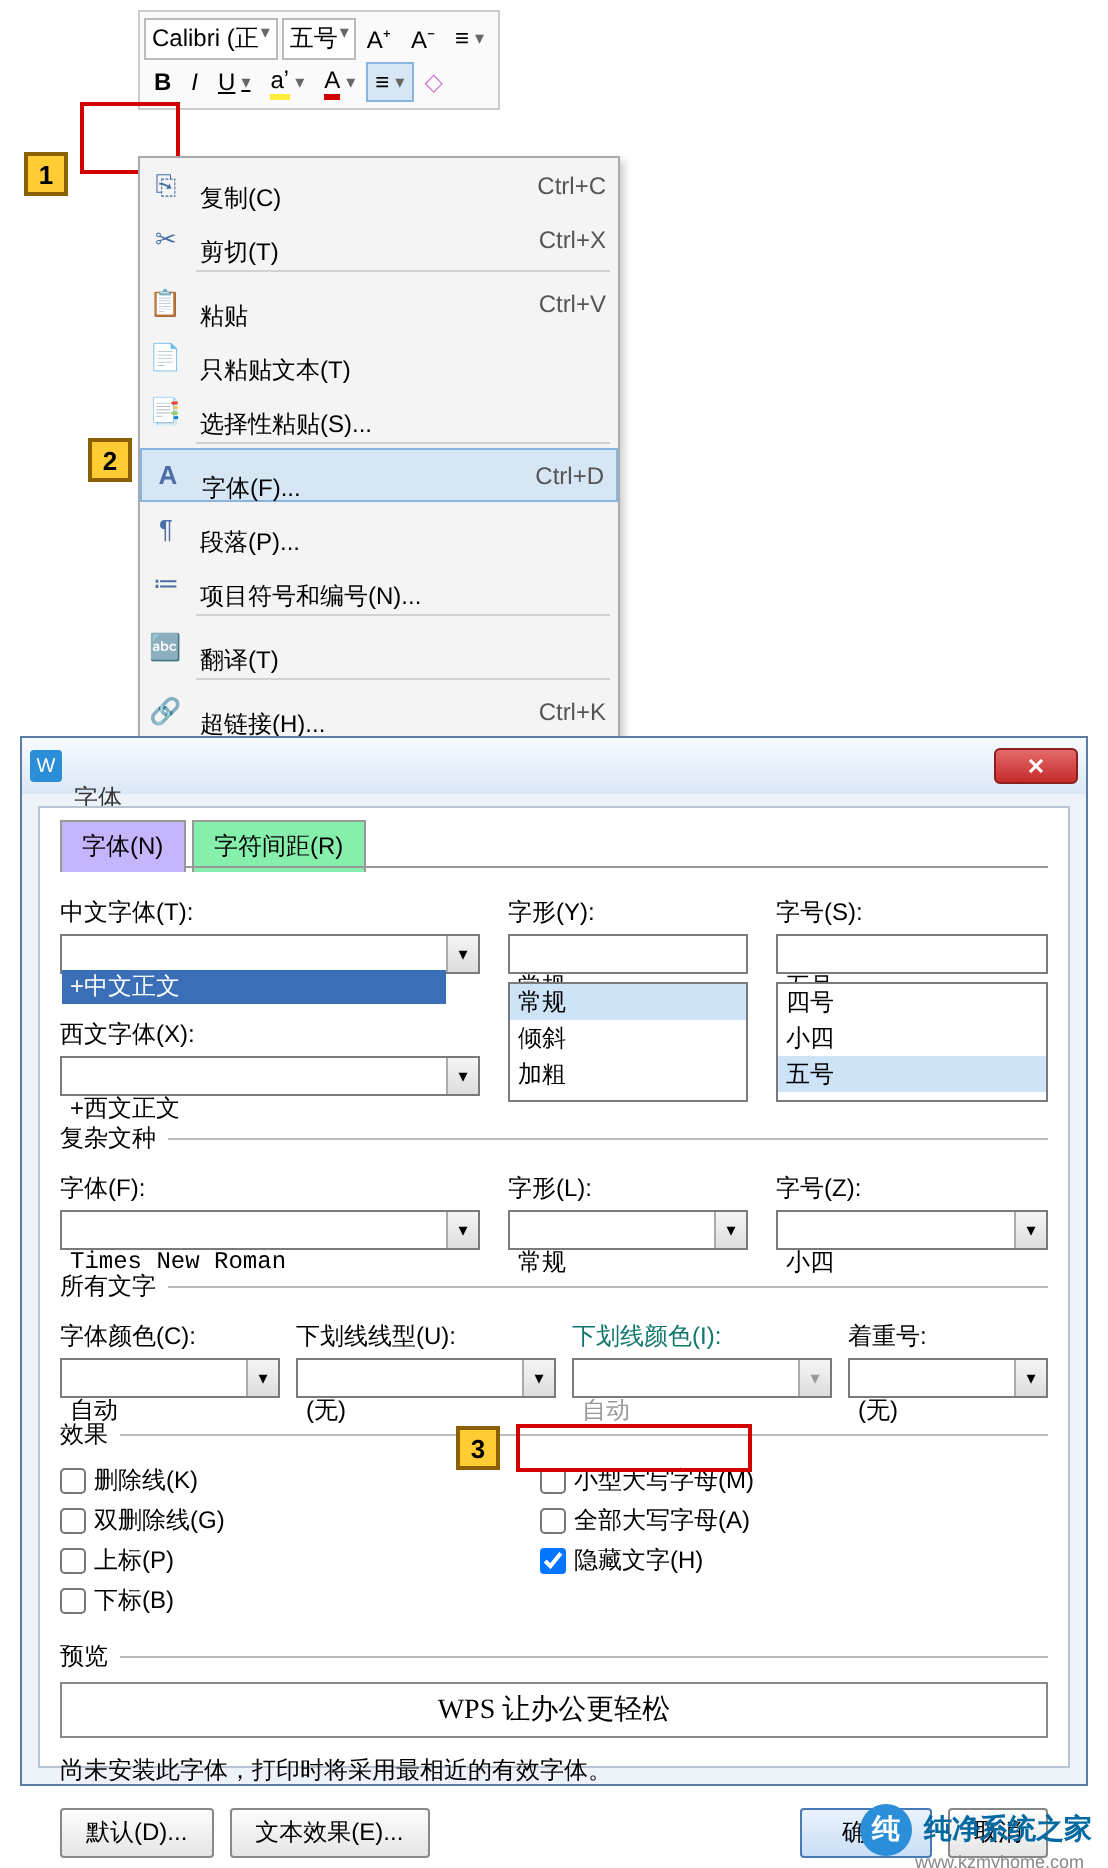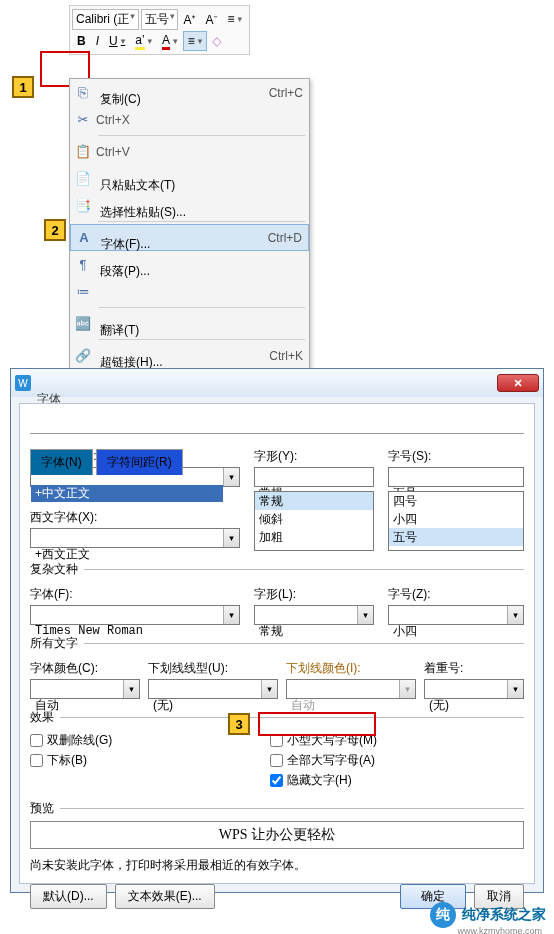--- a/index.html
+++ b/index.html
@@ -18,22 +18,22 @@
 .mlabel{flex:1;padding-left:4px;margin-top:14px;}
 .mshort{color:#555;}
 .msep{height:1px;background:#d0d0d0;margin:2px 4px 2px 28px;}
 .dialog{position:absolute;left:10px;top:368px;width:534px;height:525px;border:1px solid #5a7ca5;background:#eef3f9;}
 .titlebar{height:28px;background:linear-gradient(#f7fbff,#dbe7f5);display:flex;align-items:center;padding:0 4px;}
 .titlebar .ticon{width:16px;height:16px;background:#2a8fd8;color:#fff;display:flex;align-items:center;justify-content:center;font-size:10px;border-radius:2px;margin-right:6px;}
 .titlebar .ttxt{flex:1;color:#333;margin-top:33px;}
 .closebtn{width:42px;height:18px;background:linear-gradient(#e56a6a,#c52b2b);border:1px solid #8a1f1f;border-radius:3px;color:#fff;display:flex;align-items:center;justify-content:center;font-weight:bold;font-size:11px;cursor:pointer;}
 .dbody{position:absolute;left:8px;top:34px;right:8px;bottom:8px;background:#fff;border:1px solid #b8c4d4;padding:6px 10px 6px 10px;}
 .tabs{position:relative;height:24px;}
-.tab{display:inline-block;padding:4px 10px;border:1px solid #999;background:#1d4ed8;border-bottom:none;position:relative;cursor:pointer;}
-.tab.act{background:#0369a1;z-index:2;margin-top:39px;}
+.tab{display:inline-block;padding:4px 10px;border:1px solid #999;background:#86efac;border-bottom:none;position:relative;cursor:pointer;}
+.tab.act{background:#c4b5fd;z-index:2;}
 .tabline{position:absolute;left:0;right:0;bottom:0;height:1px;background:#999;z-index:1;}
 .lbl{display:block;margin:6px 0 2px;}
 .combo{display:flex;align-items:center;border:1px solid #7a7a7a;background:#fff;height:20px;width:100%;}
 .combo .cv{flex:1;padding:0 4px;overflow:hidden;white-space:nowrap;margin-top:32px;}
 .combo .carrow{width:16px;height:100%;background:linear-gradient(#f5f5f5,#ddd);border-left:1px solid #aaa;display:flex;align-items:center;justify-content:center;font-size:9px;cursor:pointer;}
 .listbox{border:1px solid #7a7a7a;background:#fff;height:60px;overflow:hidden;}
 .listbox div{padding:1px 4px;height:18px;}
 .li-sel{background:#cde3f7;}
 .grid3{display:grid;grid-template-columns:210px 120px 1fr;gap:0 14px;align-items:start;}
 .grid3b{display:grid;grid-template-columns:210px 120px 1fr;gap:0 14px;align-items:end;}
@@ -100,25 +100,27 @@
 <div class="redbox" style="left:71px;top:216px;width:237px;height:28px"></div>
 
 <div class="ctxmenu">
   <div class="mrow">
       <span class="micon">⎘</span>
       <span class="mlabel">复制(C)</span>
       <span class="mshort">Ctrl+C</span>
     </div>
   <div class="mrow">
       <span class="micon">✂</span>
+      <span class="mlabel">剪切(T)</span>
       <span class="mshort">Ctrl+X</span>
     </div>
   <div class="msep"></div>
   <div class="mrow">
       <span class="micon">📋</span>
+      <span class="mlabel">粘贴</span>
       <span class="mshort">Ctrl+V</span>
     </div>
   <div class="mrow">
       <span class="micon">📄</span>
       <span class="mlabel">只粘贴文本(T)</span>
     </div>
   <div class="mrow">
       <span class="micon">📑</span>
       <span class="mlabel">选择性粘贴(S)...</span>
     </div>
@@ -127,20 +129,21 @@
       <span class="micon" style="color:#4a6fa5;font-weight:bold">A</span>
       <span class="mlabel">字体(F)...</span>
       <span class="mshort">Ctrl+D</span>
     </div>
   <div class="mrow">
       <span class="micon">¶</span>
       <span class="mlabel">段落(P)...</span>
     </div>
   <div class="mrow">
       <span class="micon">≔</span>
+      <span class="mlabel">项目符号和编号(N)...</span>
     </div>
   <div class="msep"></div>
   <div class="mrow">
       <span class="micon">🔤</span>
       <span class="mlabel">翻译(T)</span>
     </div>
   <div class="msep"></div>
   <div class="mrow">
       <span class="micon">🔗</span>
       <span class="mlabel">超链接(H)...</span>
@@ -244,21 +247,21 @@
           </div>
         </div>
       <div>
           <span class="lbl">下划线线型(U):</span>
           <div class="combo">
             <span class="cv">(无)</span>
             <span class="carrow">▾</span>
           </div>
         </div>
       <div>
-          <span class="lbl" style="color:#a16207">下划线颜色(I):</span>
+          <span class="lbl" style="color:#0f766e">下划线颜色(I):</span>
           <div class="combo" style="color:#999">
             <span class="cv">自动</span>
             <span class="carrow">▾</span>
           </div>
         </div>
       <div>
           <span class="lbl">着重号:</span>
           <div class="combo">
             <span class="cv">(无)</span>
             <span class="carrow">▾</span>
@@ -267,21 +270,29 @@
     </div>
 
     <div class="fset-lbl">
         <span>效果</span>
         <span class="ln"></span>
       </div>
     <div style="display:grid;grid-template-columns:210px 1fr;margin-top:4px;gap:0 30px">
       <div>
         <label class="chkrow">
             <input type="checkbox" style="">
+            <span>删除线(K)</span>
+          </label>
+        <label class="chkrow">
+            <input type="checkbox" style="">
             <span>双删除线(G)</span>
+          </label>
+        <label class="chkrow">
+            <input type="checkbox" style="">
+            <span>上标(P)</span>
           </label>
         <label class="chkrow">
             <input type="checkbox" style="">
             <span>下标(B)</span>
           </label>
       </div>
       <div style="position:relative">
         <label class="chkrow">
             <input type="checkbox" style="">
             <span>小型大写字母(M)</span>

